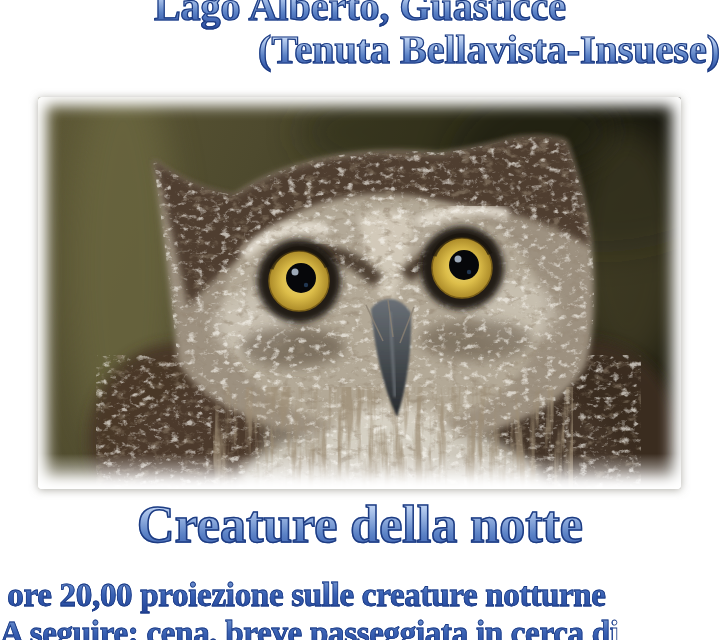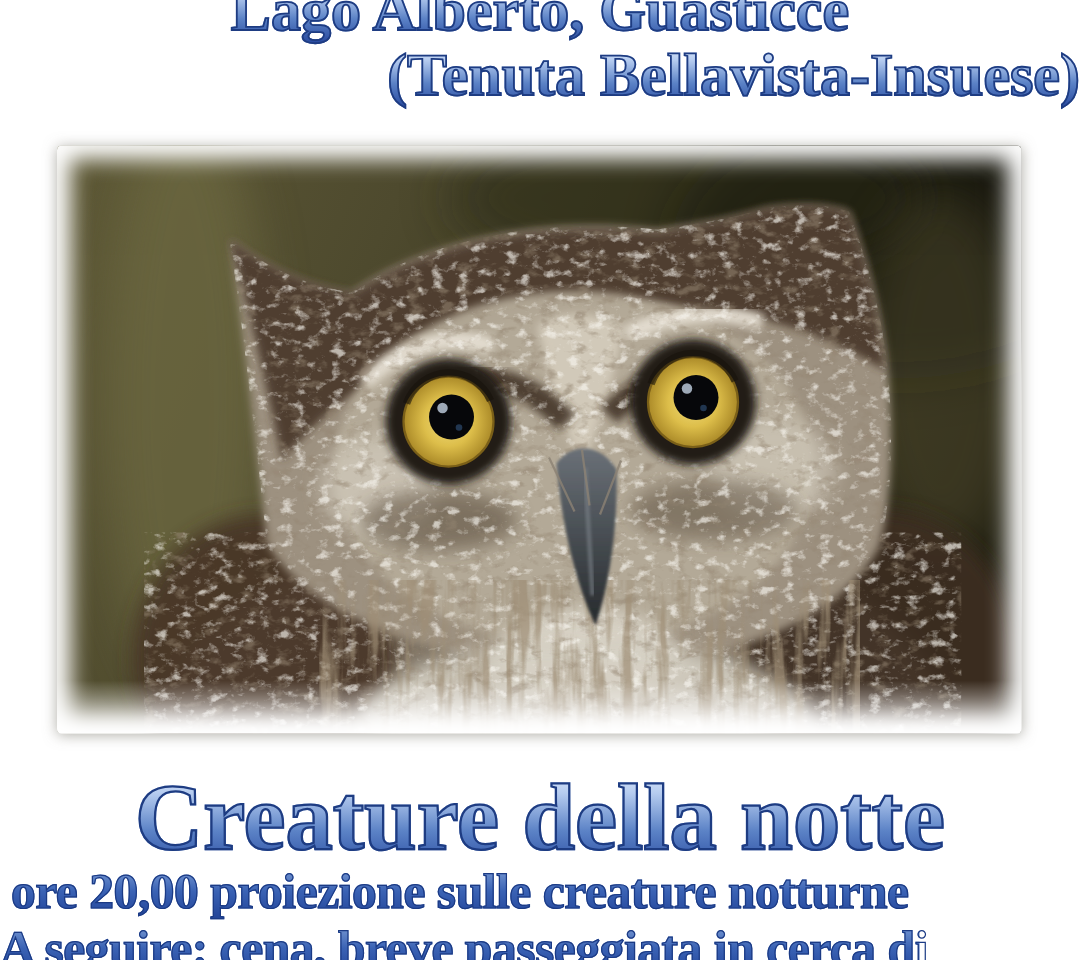--- a/index.html
+++ b/index.html
@@ -16,21 +16,21 @@
     text-align: center; font-weight: bold; white-space: nowrap;
     background: linear-gradient(180deg, #e9f2fc 0%, #b7cdf0 28%, #5b82c6 62%, #24459c 100%);
     -webkit-background-clip: text; background-clip: text;
     -webkit-text-fill-color: transparent; color: #2a52a8;
     -webkit-text-stroke: 1.2px #1e3c82;
   }
   .line1 { top: -16px; font-size: 40px; line-height: 46px; }
   .line2 { top: 27px;  font-size: 40px; line-height: 46px; text-align: right; }
 
   .title {
-    top: 507px; font-size: 63px; line-height: 76px;
+    top: 487px; font-size: 52px; line-height: 76px;
     -webkit-text-stroke: 1.5px #1e3c82;
   }
 
   .subline {
     position: absolute; left: 0; width: 613px;
     text-align: center; font-weight: bold; white-space: nowrap;
     font-size: 33px; line-height: 40px; letter-spacing: -0.3px;
     background: linear-gradient(180deg, #87a7da 0%, #3a62b4 48%, #1e3f94 100%);
     -webkit-background-clip: text; background-clip: text;
     -webkit-text-fill-color: transparent; color: #24459c;

